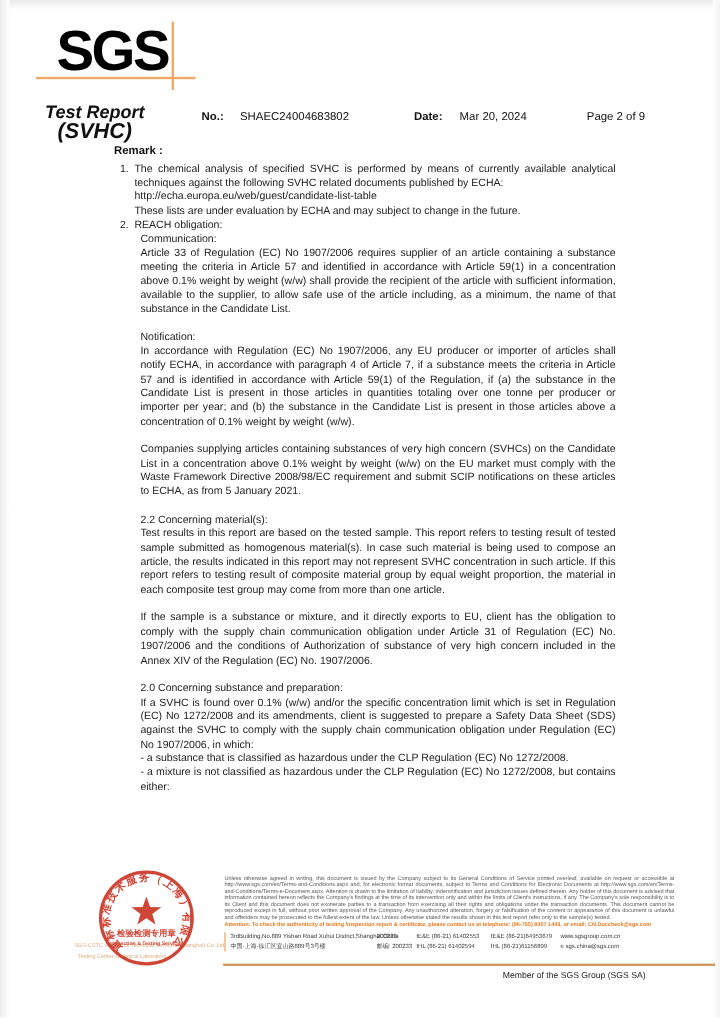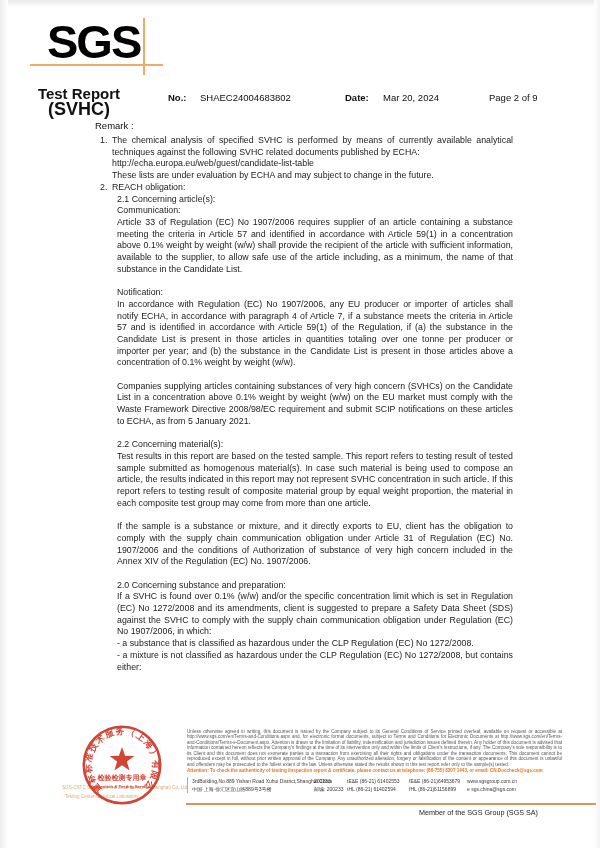--- a/index.html
+++ b/index.html
@@ -10,30 +10,30 @@
   .edge-left{position:absolute;left:0;top:0;width:8px;height:848px;background:linear-gradient(90deg,#ededed,#ffffff);}
   .edge-right{position:absolute;right:0;top:0;width:6px;height:848px;background:linear-gradient(270deg,#f3f3f3,#ffffff);}
 
   
   .logo-wrap{position:absolute;left:0;top:0;width:200px;height:90px;}
   .logo-text{position:absolute;left:47px;top:14px;font-size:47px;font-weight:bold;color:#000000;letter-spacing:-2px;}
   .logo-hline{position:absolute;left:30px;top:64px;width:133px;height:2px;background:#f2a968;}
   .logo-vline{position:absolute;left:143px;top:18px;width:2px;height:57px;background:#f2a968;}
 
   
-  .title-block{position:absolute;left:33px;top:86px;width:92px;text-align:center;font-weight:bold;color:#111;}
+  .title-block{position:absolute;left:33px;top:86px;width:92px;text-align:center;font-weight:bold;color:#111;font-style:italic;}
   .title1{font-size:15px;line-height:16px;}
   .title2{font-size:18px;line-height:14px;}
   .meta{position:absolute;left:0;top:92px;width:600px;height:14px;font-size:9.5px;color:#111;}
   .meta span{position:absolute;white-space:nowrap;}
   .m-label{font-weight:bold;}
   .m-no-l{left:168px;} .m-no-v{left:200px;}
   .m-date-l{left:345px;} .m-date-v{left:383px;}
   .m-page{left:489px;}
-  .remark-label{position:absolute;left:95px;top:120px;font-size:9.5px;font-weight:normal;color:#111;}
+  .remark-label{position:absolute;left:95px;top:120px;font-size:9.5px;font-weight:bold;color:#111;}
 
   
   .body-list{position:absolute;left:100px;top:135px;width:413px;font-size:8.8px;line-height:11.7px;color:#1c1c1c;}
   .item{display:flex;}
   .item .marker{width:12px;flex:none;}
   .item .content{flex:1;min-width:0;}
   .just{text-align:justify;}
   .sub{margin-left:5px;}
   .sp{height:11.7px;}
 
@@ -85,21 +85,20 @@
         <div class="just">The chemical analysis of specified SVHC is performed by means of currently available analytical techniques against the following SVHC related documents published by ECHA:</div>
         <div>http://echa.europa.eu/web/guest/candidate-list-table</div>
         <div>These lists are under evaluation by ECHA and may subject to change in the future.</div>
       </div>
     </div>
     <div class="item">
       <div class="marker">2.</div>
       <div class="content">
         <div>REACH obligation:</div>
         <div class="sub">
-          <div>2.1 Concerning article(s):</div>
           <div>Communication:</div>
           <div class="just">Article 33 of Regulation (EC) No 1907/2006 requires supplier of an article containing a substance meeting the criteria in Article 57 and identified in accordance with Article 59(1) in a concentration above 0.1% weight by weight (w/w) shall provide the recipient of the article with sufficient information, available to the supplier, to allow safe use of the article including, as a minimum, the name of that substance in the Candidate List.</div>
           <div class="sp"></div>
           <div>Notification:</div>
           <div class="just">In accordance with Regulation (EC) No 1907/2006, any EU producer or importer of articles shall notify ECHA, in accordance with paragraph 4 of Article 7, if a substance meets the criteria in Article 57 and is identified in accordance with Article 59(1) of the Regulation, if (a) the substance in the Candidate List is present in those articles in quantities totaling over one tonne per producer or importer per year; and (b) the substance in the Candidate List is present in those articles above a concentration of 0.1% weight by weight (w/w).</div>
           <div class="sp"></div>
           <div class="just">Companies supplying articles containing substances of very high concern (SVHCs) on the Candidate List in a concentration above 0.1% weight by weight (w/w) on the EU market must comply with the Waste Framework Directive 2008/98/EC requirement and submit SCIP notifications on these articles to ECHA, as from 5 January 2021.</div>
           <div class="sp"></div>
           <div>2.2 Concerning material(s):</div>
           <div class="just">Test results in this report are based on the tested sample. This report refers to testing result of tested sample submitted as homogenous material(s). In case such material is being used to compose an article, the results indicated in this report may not represent SVHC concentration in such article. If this report refers to testing result of composite material group by equal weight proportion, the material in each composite test group may come from more than one article.</div>

